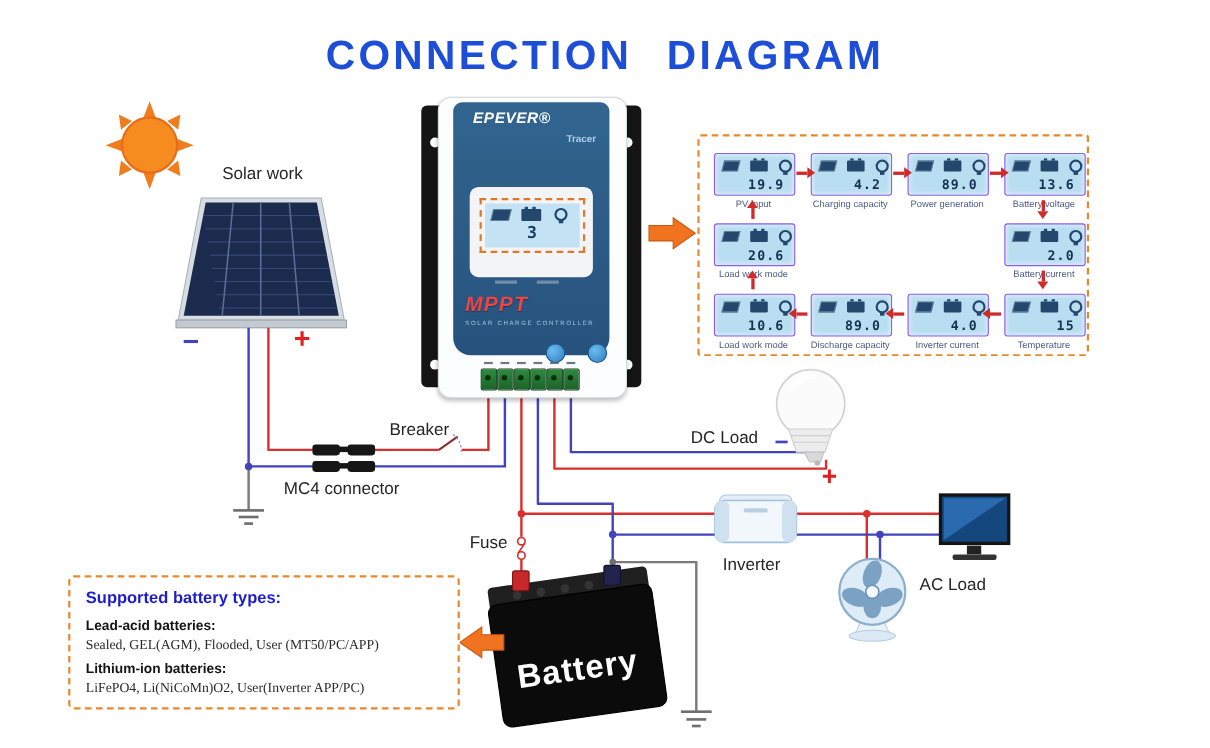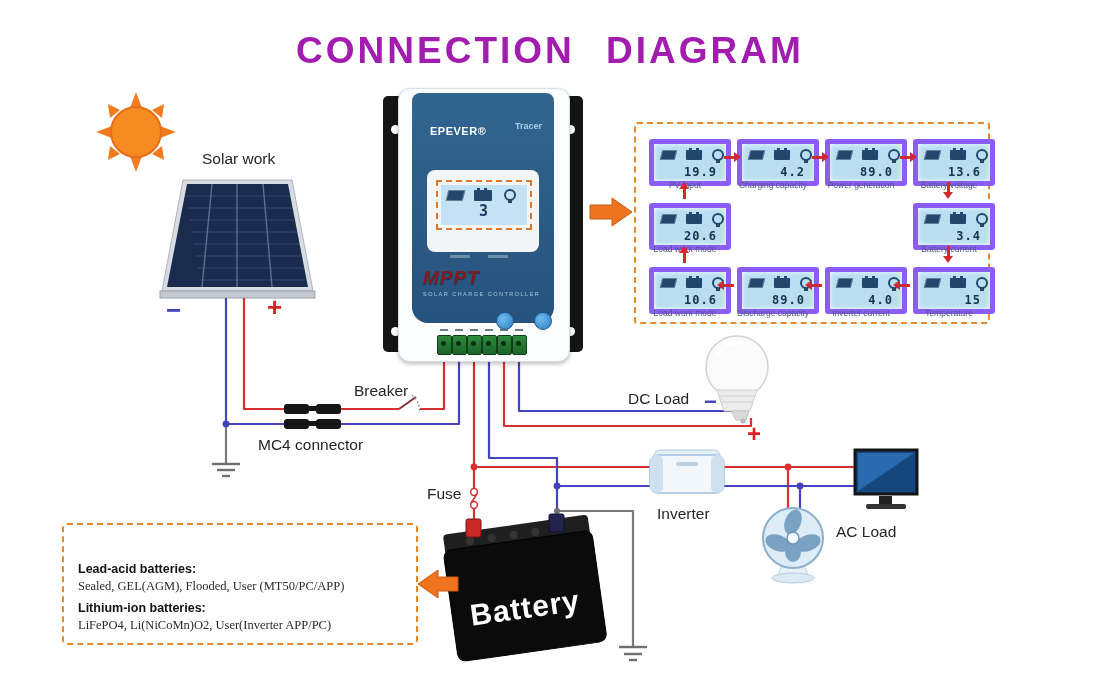--- a/index.html
+++ b/index.html
@@ -1,62 +1,62 @@
 <!DOCTYPE html>
 <html><head>
 <meta charset="utf-8">
 <style>
   html,body{margin:0;padding:0;background:#fff;}
   #canvas{position:relative;width:1100px;height:680px;background:#ffffff;
     font-family:"Liberation Sans",sans-serif;overflow:hidden;}
   .abs{position:absolute;}
   
   #title{position:absolute;left:0;top:30px;width:1100px;text-align:center;
-    font-size:37px;font-weight:bold;color:#a21caf;letter-spacing:3px;word-spacing:18px;}
+    font-size:37px;font-weight:bold;color:#1d4ed8;letter-spacing:3px;word-spacing:18px;}
   
   .lbl{position:absolute;color:#252525;font-size:15.5px;white-space:nowrap;}
   .sign{position:absolute;font-weight:bold;font-size:26px;line-height:20px;}
   .sign.neg{color:#4343bd;}
   .sign.pos{color:#e02020;}
   
   #ctrl{position:absolute;left:383px;top:85px;width:200px;height:292px;}
   .bracket{position:absolute;width:28px;height:256px;top:11px;background:#151515;border-radius:5px;}
   .hole{position:absolute;width:9px;height:9px;border-radius:50%;background:#fff;}
   #ctrl-body{position:absolute;left:15px;top:3px;width:170px;height:272px;background:#fcfdfe;
     border:1px solid #d9dde1;border-radius:12px;box-shadow:0 2px 4px rgba(0,0,0,.25);}
   #ctrl-face{position:absolute;left:29px;top:8px;width:142px;height:230px;border-radius:8px 8px 16px 16px;
     background:linear-gradient(#31658f,#27527e);}
-  #ctrl-logo{position:absolute;left:47px;top:40px;color:#fff;font-size:11px;font-weight:bold;letter-spacing:.5px;}
+  #ctrl-logo{position:absolute;left:47px;top:14px;color:#fff;font-size:14px;font-weight:bold;font-style:italic;letter-spacing:.5px;}
   #ctrl-model{position:absolute;left:132px;top:36px;color:#aacfec;font-size:9px;font-weight:bold;}
   #ctrl-display{position:absolute;left:44px;top:85px;width:112px;height:82px;background:#f2f4f6;border-radius:8px;}
   #ctrl-dash{position:absolute;left:9px;top:10px;width:92px;height:46px;border:2px dashed #e0782a;}
   #ctrl-lcd{position:absolute;left:3px;top:3px;width:86px;height:40px;background:#c3e2f4;}
   .btn{position:absolute;width:16px;height:16px;border-radius:50%;top:142px;
     background:radial-gradient(circle at 35% 35%,#6cbcf0,#2e7cc0);border:1px solid #1b5a92;}
   .btn-mark{position:absolute;top:170px;width:20px;height:3px;background:#8aa4b8;opacity:.7;}
   #mppt{position:absolute;left:40px;top:182px;font-size:19px;font-weight:900;font-style:italic;
-    color:#7f1d1d;text-shadow:0 1px 1px #16395c;letter-spacing:1px;}
+    color:#ef4444;text-shadow:0 1px 1px #16395c;letter-spacing:1px;}
   #ctrl-sub{position:absolute;left:40px;top:206px;font-size:5.5px;letter-spacing:1.5px;color:#a7c8e2;}
   .term{position:absolute;top:250px;width:13px;height:18px;border:1px solid #0f3f18;border-radius:2px;
     background:linear-gradient(#2c8b3c,#1c6329);}
   .term::after{content:"";position:absolute;left:3px;top:5px;width:5px;height:5px;border-radius:50%;background:#0a2e10;}
   .term-mark{position:absolute;top:244px;width:8px;height:2px;background:#49596a;opacity:.8;}
   
   .mi{position:absolute;background:#24476e;}
   .mi-panel{left:7px;top:6px;width:15px;height:10px;transform:skewX(-14deg);
     box-shadow:inset 0 0 0 1px rgba(255,255,255,.3);}
   .mi-batt{left:32px;top:6px;width:16px;height:10px;border-radius:1px;}
   .mi-batt::after{content:"";position:absolute;left:3px;top:-2px;width:3px;height:2px;background:#24476e;box-shadow:7px 0 0 #24476e;}
   .mi-bulb{left:58px;top:5px;width:8px;height:8px;background:transparent;border:2px solid #24476e;border-radius:50%;}
   .mi-bulb::after{content:"";position:absolute;left:2px;top:9px;width:4px;height:3px;background:#24476e;}
   
   #lcd-box{position:absolute;left:634px;top:122px;width:352px;height:198px;
     border:2px dashed #e8882d;border-radius:3px;background:#fff;}
   .mini-lcd{position:absolute;width:72px;height:37px;background:#b9def1;
-    border:5px solid #8b5cf6;border-radius:3px;box-shadow:inset 0 0 5px rgba(255,255,255,.9);}
+    border:1px solid #8b5cf6;border-radius:3px;box-shadow:inset 0 0 5px rgba(255,255,255,.9);}
   .mini-val{position:absolute;right:9px;bottom:2px;font-family:"DejaVu Sans Mono",monospace;
     font-weight:bold;font-size:12px;color:#15324f;letter-spacing:1px;}
   .mini-label{position:absolute;width:90px;text-align:center;font-size:8.5px;color:#4d5a85;}
   #auto-work{position:absolute;left:88px;top:86px;width:180px;text-align:center;
     font-size:18px;font-weight:bold;color:#3e3e3e;}
   .harrow{position:absolute;height:3px;width:10px;background:#cf2b2b;}
   .harrow.right::after{content:"";position:absolute;left:10px;top:-4px;
     border-left:7px solid #cf2b2b;border-top:5.5px solid transparent;border-bottom:5.5px solid transparent;}
   .harrow.left::after{content:"";position:absolute;left:-7px;top:-4px;
     border-right:7px solid #cf2b2b;border-top:5.5px solid transparent;border-bottom:5.5px solid transparent;}
@@ -321,21 +321,21 @@
         <span class="mi mi-batt"></span>
         <span class="mi mi-bulb"></span>
       <span class="mini-val">20.6</span>
     </div>
     <div class="mini-label" style="left:4px;top:120px">Load work mode</div>
 
     <div class="mini-lcd" style="left:277px;top:79px">
       <span class="mi mi-panel"></span>
         <span class="mi mi-batt"></span>
         <span class="mi mi-bulb"></span>
-      <span class="mini-val">3.4</span>
+      <span class="mini-val">2.0</span>
     </div>
     <div class="mini-label" style="left:268px;top:120px">Battery current</div>
 
     <div class="mini-lcd" style="left:13px;top:143px">
       <span class="mi mi-panel"></span>
         <span class="mi mi-batt"></span>
         <span class="mi mi-bulb"></span>
       <span class="mini-val">10.6</span>
     </div>
     <div class="mini-label" style="left:4px;top:184px">Load work mode</div>
@@ -371,19 +371,20 @@
     <span class="varrow down" style="left:311px;top:58px"></span>
     <span class="varrow down" style="left:311px;top:122px"></span>
     <span class="harrow left" style="left:88px;top:160px"></span>
     <span class="harrow left" style="left:176px;top:160px"></span>
     <span class="harrow left" style="left:264px;top:160px"></span>
     <span class="varrow up" style="left:47px;top:65px"></span>
     <span class="varrow up" style="left:47px;top:129px"></span>
   </div>
 
   <div id="bat-box">
+    <div class="t" id="bb-title">Supported battery types:</div>
     <div class="t bb-h" style="top:37px">Lead-acid batteries:</div>
     <div class="t bb-i" style="top:54px">Sealed, GEL(AGM), Flooded,  User (MT50/PC/APP)</div>
     <div class="t bb-h" style="top:76px">Lithium-ion batteries:</div>
     <div class="t bb-i" style="top:93px">LiFePO4, Li(NiCoMn)O2, User(Inverter APP/PC)</div>
   </div>
 
 </div>
 
 </body></html>

